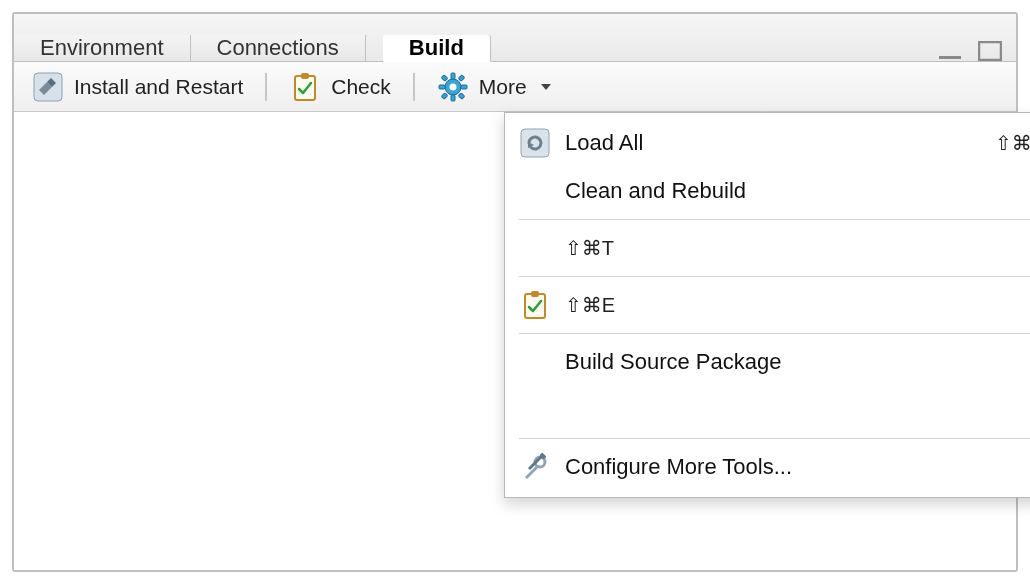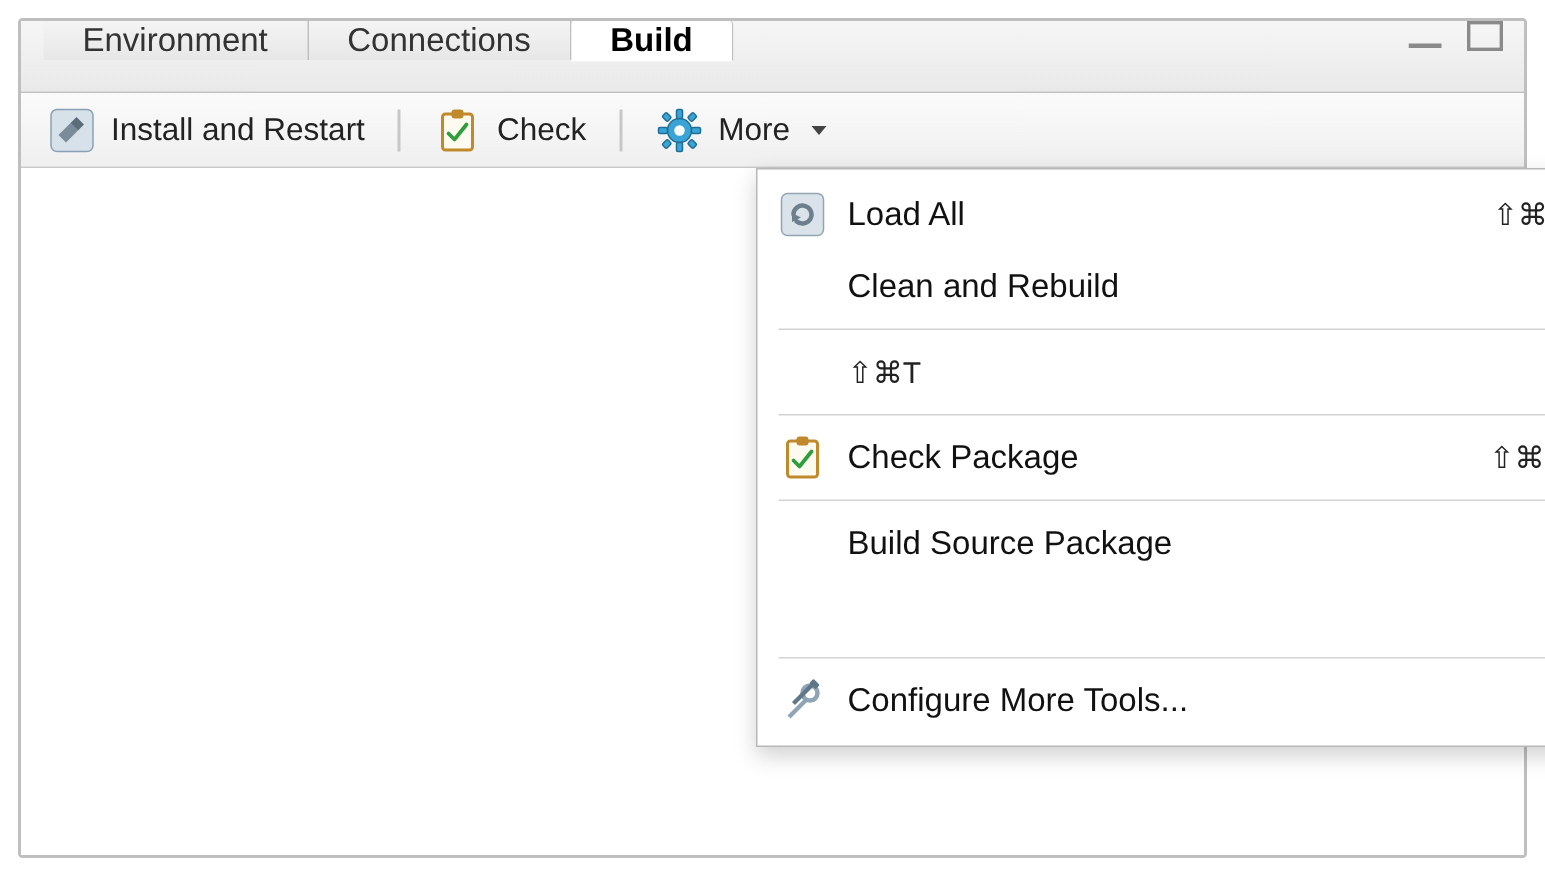--- a/index.html
+++ b/index.html
@@ -15,45 +15,45 @@
     .panel {
       border: 2px solid #bfbfbf;
       border-radius: 3px;
       margin: 12px;
       height: 560px;
       background: #fff;
       position: relative;
     }
     .tabbar {
       display: flex;
-      align-items: flex-start;
+      align-items: flex-end;
       background: linear-gradient(to bottom, #f6f6f6, #e9e9e9);
       border-bottom: 1px solid #bfbfbf;
       height: 48px;
       position: relative;
-      padding-left: 15px;
     }
     .tab {
       padding: 0 26px;
       display: flex;
       align-items: center;
       font-size: 22px;
       color: #333;
       border-right: 1px solid #bfbfbf;
       cursor: default;
       background: linear-gradient(to bottom, #f4f4f4, #e7e7e7);
     }
     .tab.active {
       background: #ffffff;
       border-bottom: 1px solid #fff;
       margin-bottom: -1px;
       font-weight: 600;
       color: #000;
       border-top-left-radius: 3px;
       border-top-right-radius: 3px;
+      margin-left: 17px;
     }
     .tabbar-spacer { flex: 1; }
     .window-controls {
       display: flex;
       align-items: center;
       gap: 10px;
       padding-right: 12px;
     }
     .wc-min, .wc-max {
       width: 28px; height: 20px;
@@ -237,21 +237,20 @@
       <div class="msep"></div>
 
       <div class="mitem">
         <span class="micon">
           <svg width="28" height="30" viewBox="0 0 28 30">
             <rect x="4" y="4" width="20" height="24" rx="2" fill="#fdfaf0" stroke="#c08a2c" stroke-width="2"></rect>
             <rect x="10" y="1" width="8" height="6" rx="2" fill="#c08a2c"></rect>
             <path d="M8 17 L12 21 L20 11" fill="none" stroke="#2e9e3a" stroke-width="2.5" stroke-linecap="round" stroke-linejoin="round"></path>
           </svg>
         </span>
-        <span class="mlabel">Check Package</span>
         <span class="mshort">⇧⌘E</span>
       </div>
 
       <div class="msep"></div>
 
       <div class="mitem">
         <span class="micon"></span>
         <span class="mlabel">Build Source Package</span>
       </div>
 

